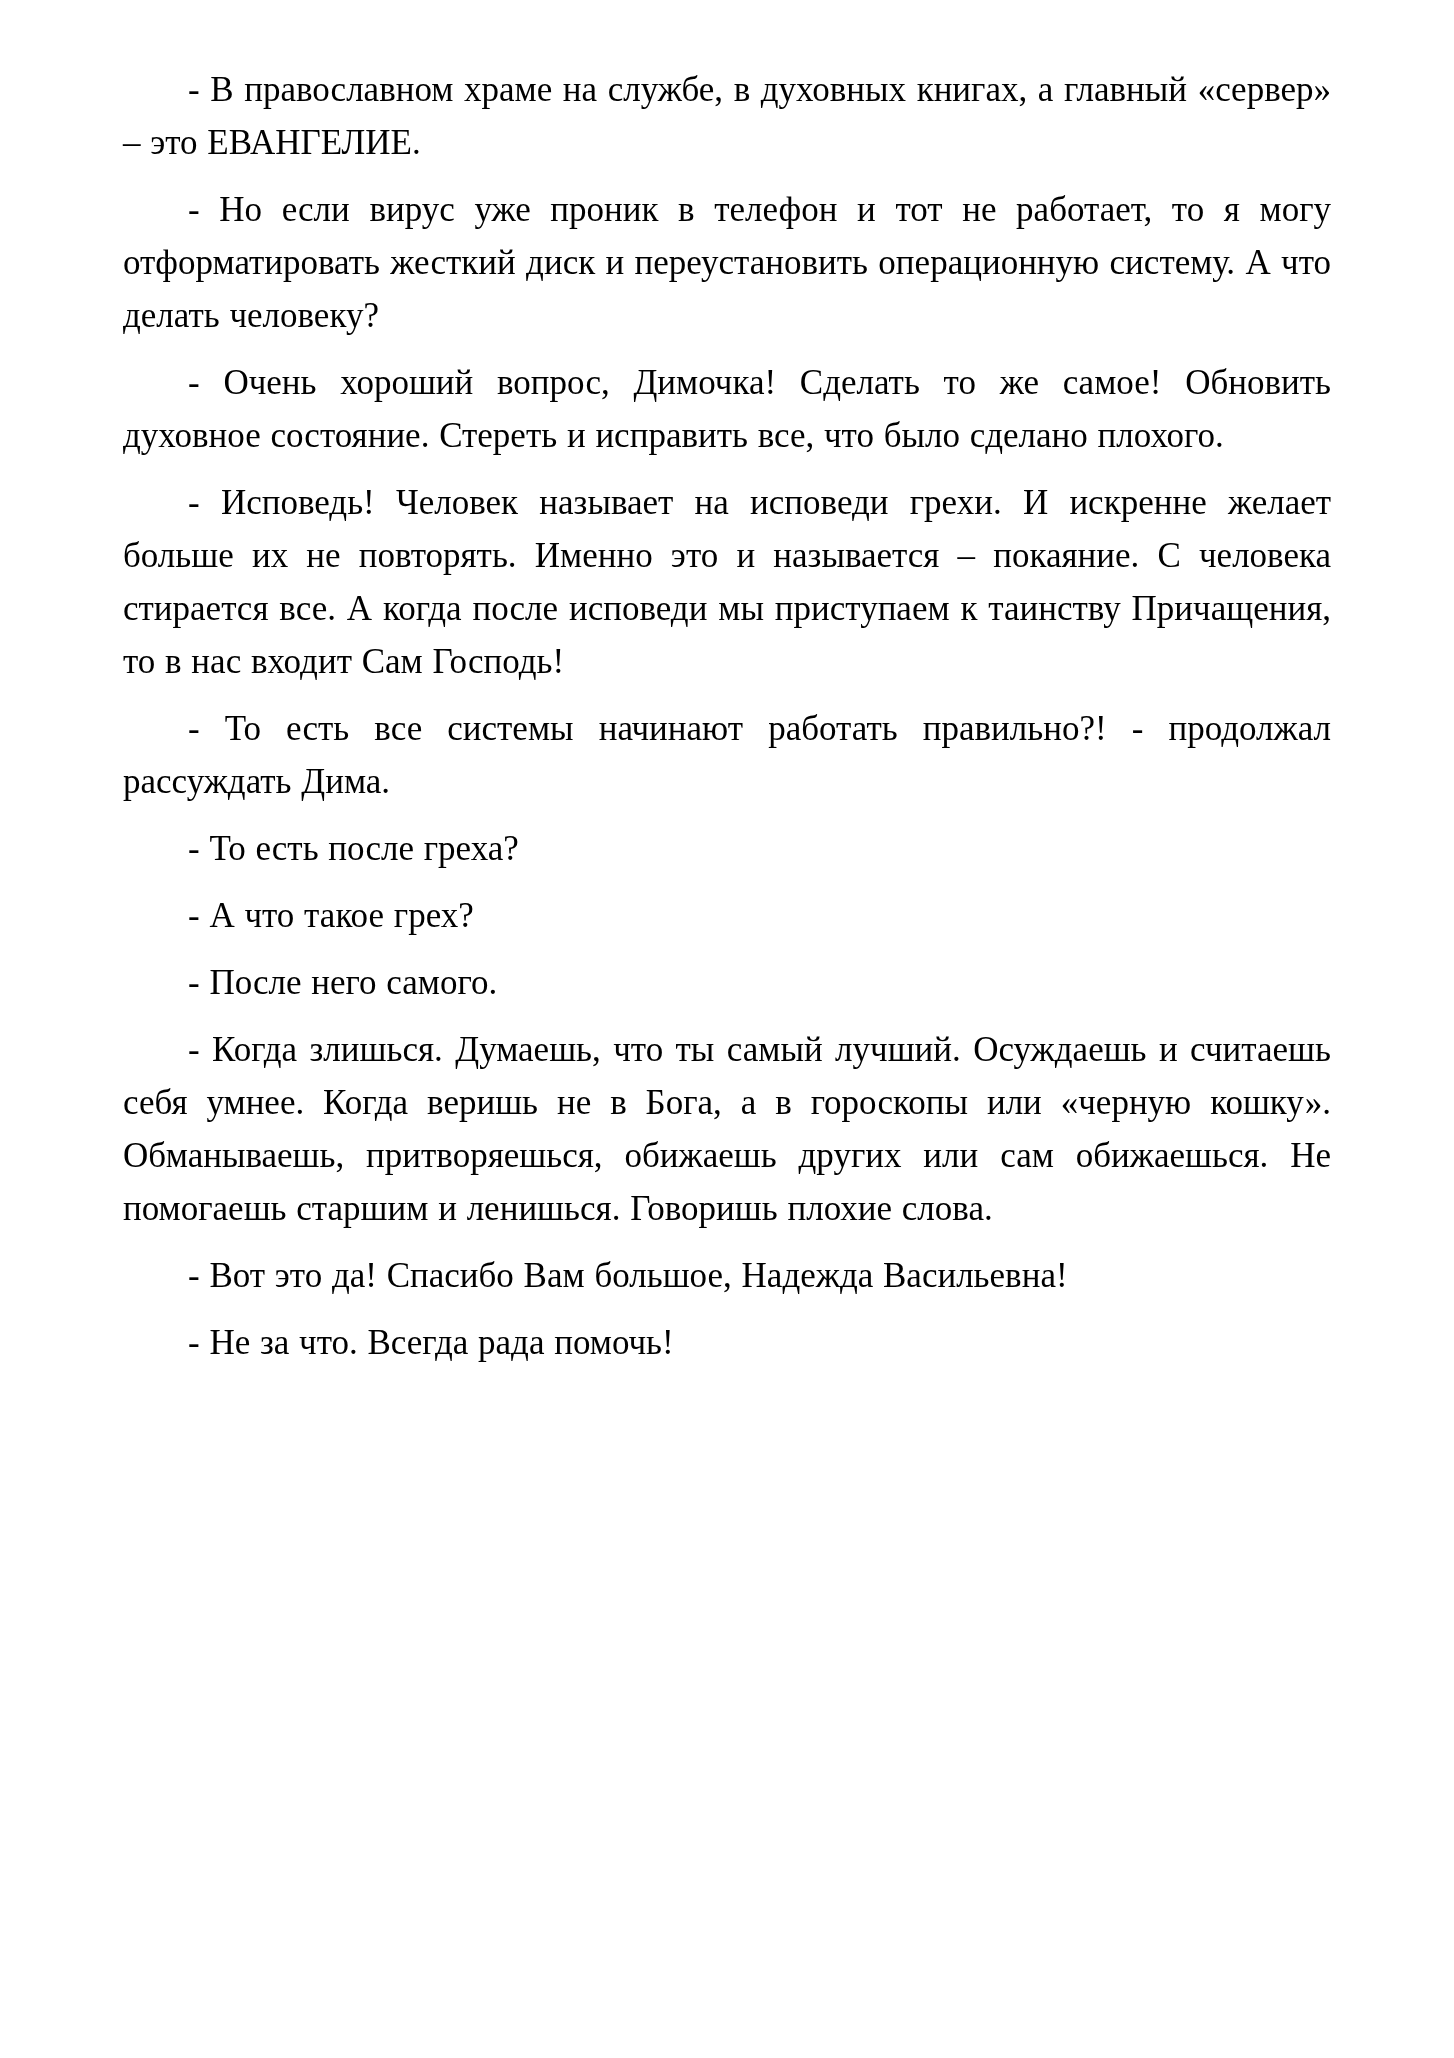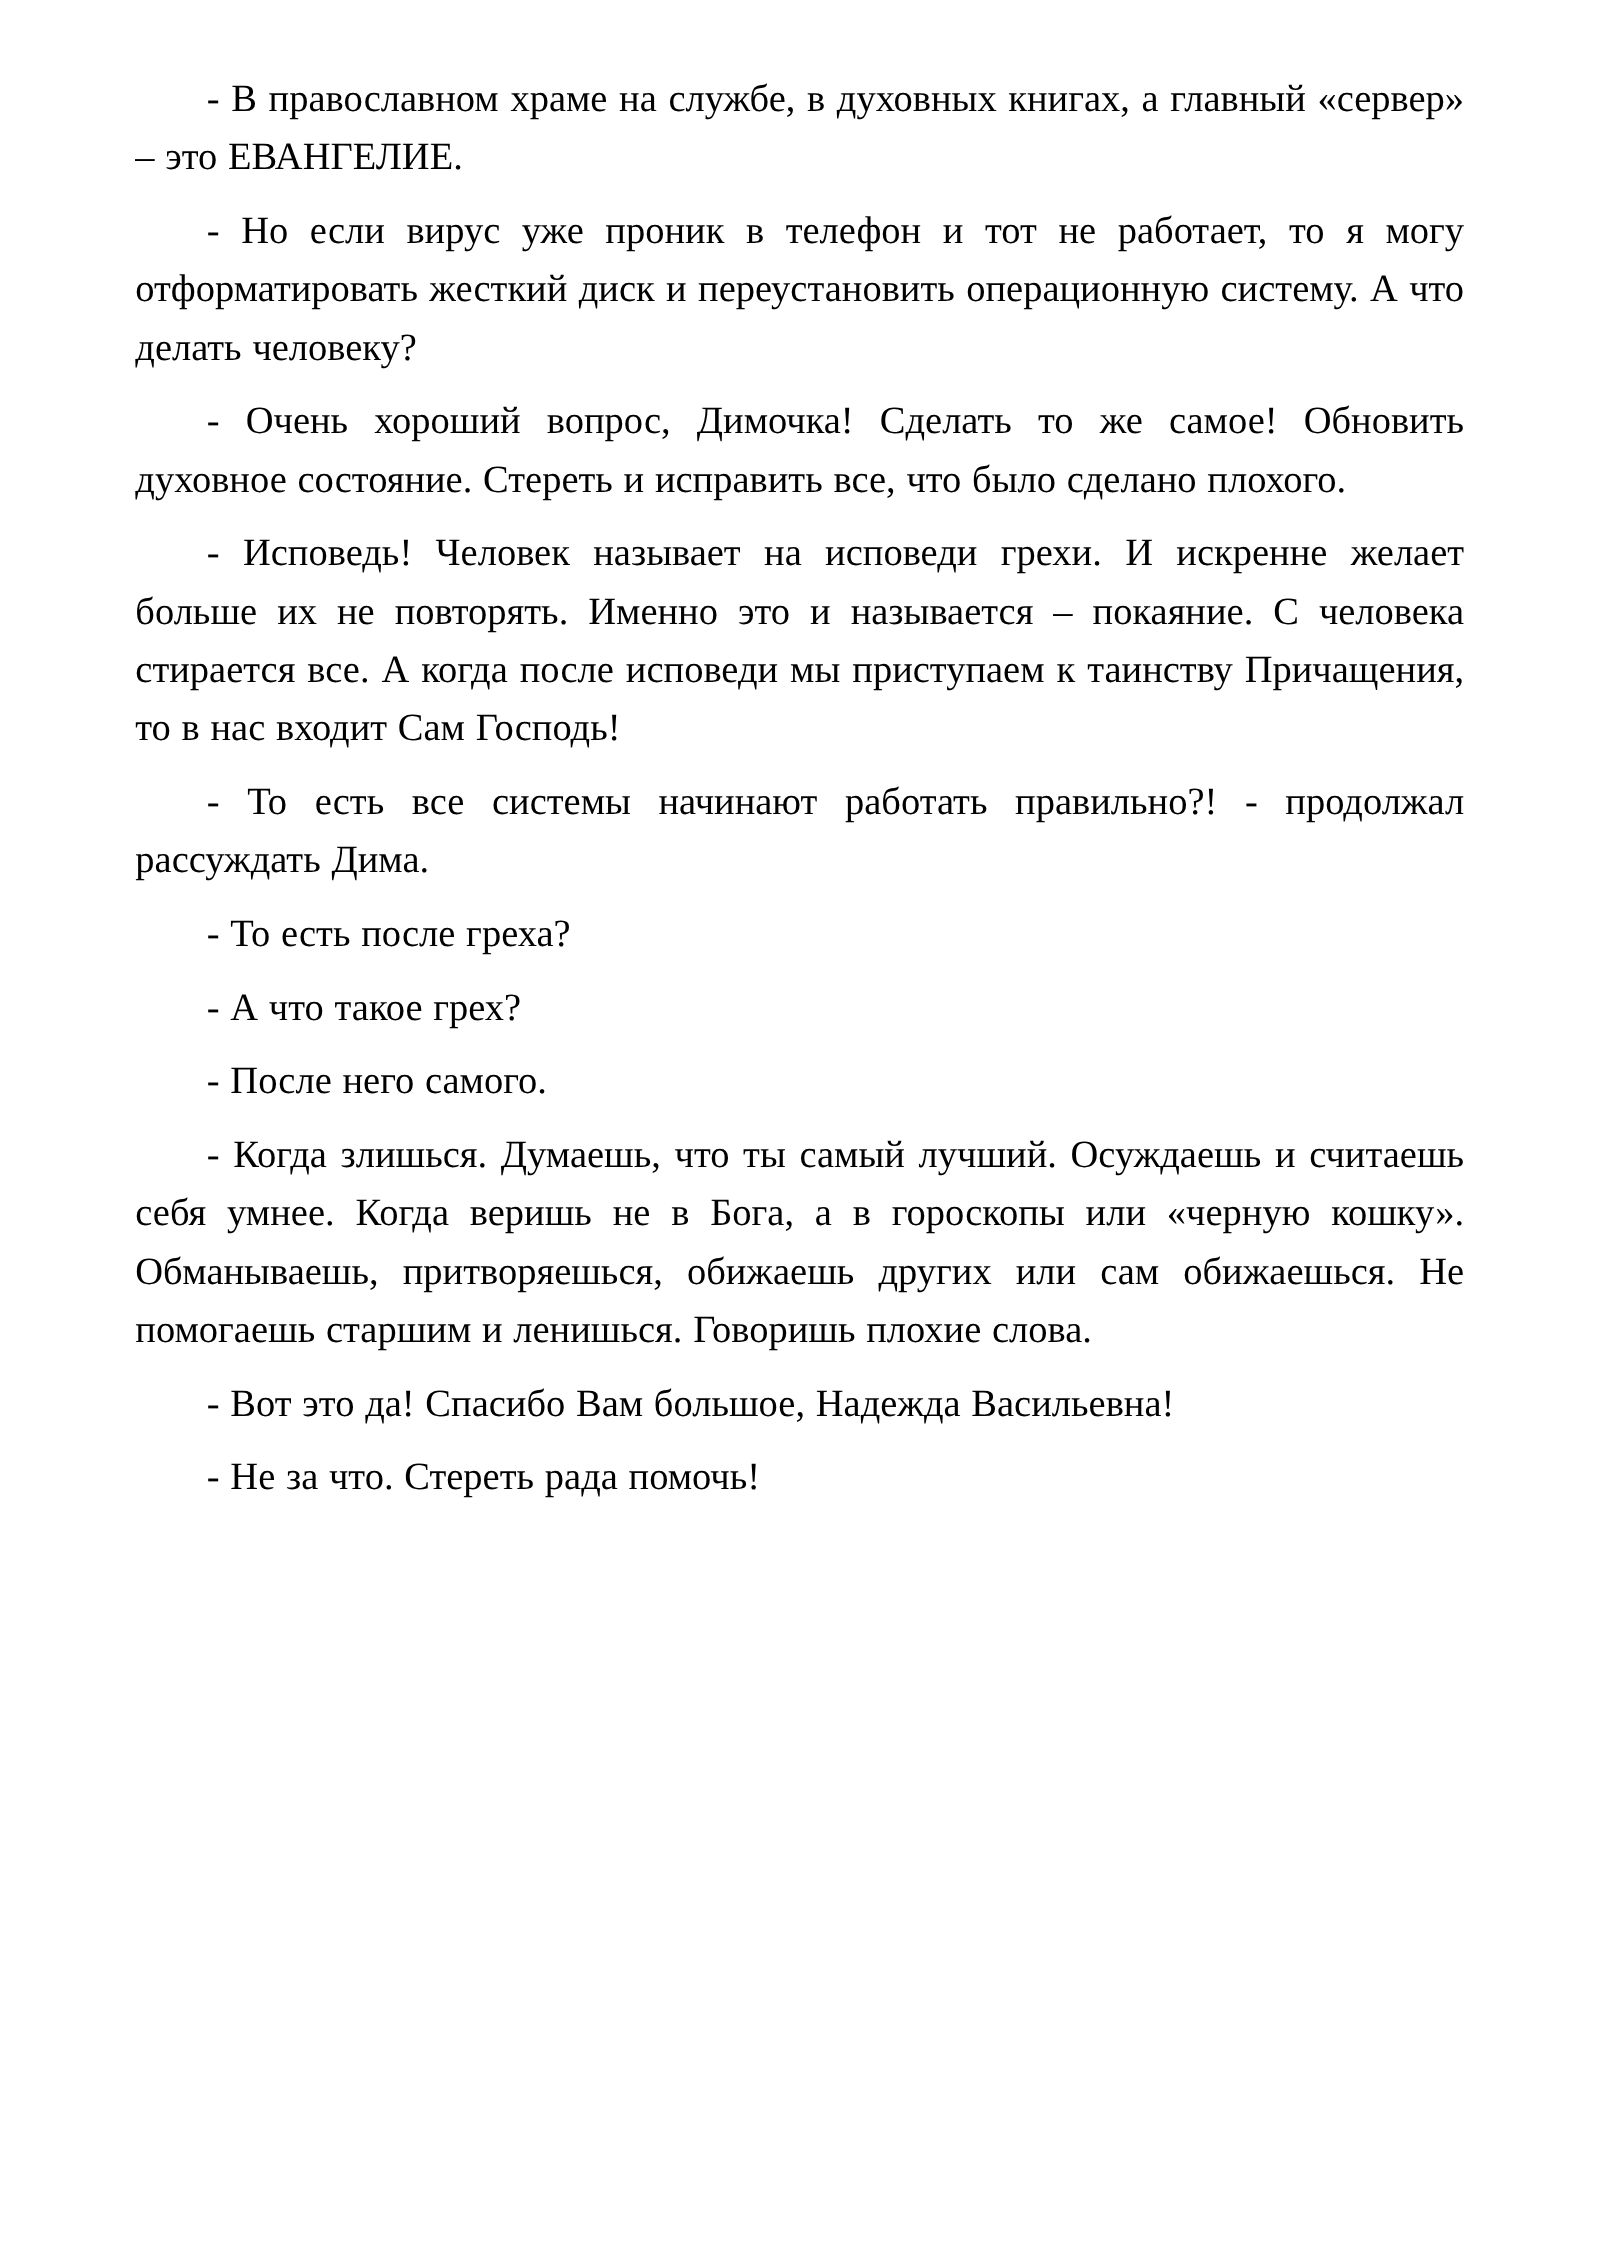--- a/index.html
+++ b/index.html
@@ -48,16 +48,16 @@
       <p>- В православном храме на службе, в духовных книгах, а главный «сервер» – это ЕВАНГЕЛИЕ.</p>
       <p>- Но если вирус уже проник в телефон и тот не работает, то я могу отформатировать жесткий диск и переустановить операционную систему. А что делать человеку?</p>
       <p>- Очень хороший вопрос, Димочка! Сделать то же самое! Обновить духовное состояние. Стереть и исправить все, что было сделано плохого.</p>
       <p>- Исповедь! Человек называет на исповеди грехи. И искренне желает больше их не повторять. Именно это и называется – покаяние. С человека стирается все. А когда после исповеди мы приступаем к таинству Причащения, то в нас входит Сам Господь!</p>
       <p>- То есть все системы начинают работать правильно?! - продолжал рассуждать Дима.</p>
       <p>- То есть после греха?</p>
       <p>- А что такое грех?</p>
       <p>- После него самого.</p>
       <p>- Когда злишься. Думаешь, что ты самый лучший. Осуждаешь и считаешь себя умнее. Когда веришь не в Бога, а в гороскопы или «черную кошку». Обманываешь, притворяешься, обижаешь других или сам обижаешься. Не помогаешь старшим и ленишься. Говоришь плохие слова.</p>
       <p>- Вот это да! Спасибо Вам большое, Надежда Васильевна!</p>
-      <p>- Не за что. Стереть рада помочь!</p>
+      <p>- Не за что. Всегда рада помочь!</p>
     </div>
   <div class="page-number">99</div>
 </div>
 
 </body></html>

